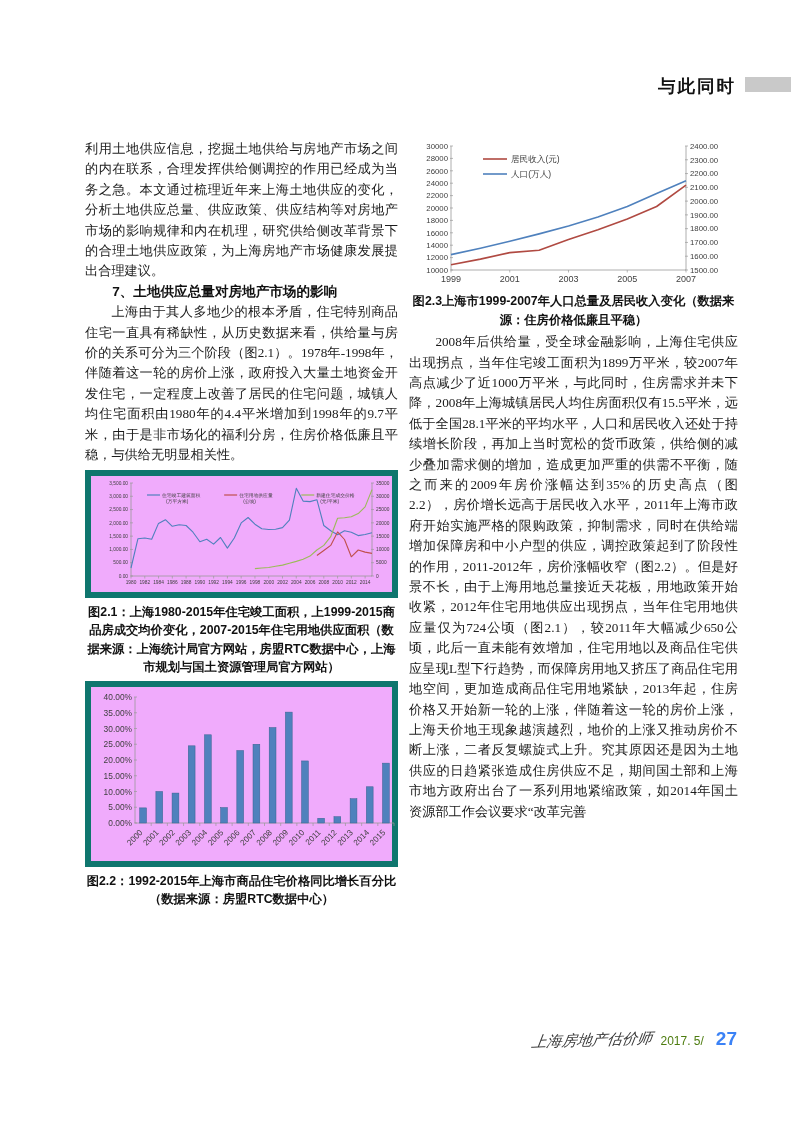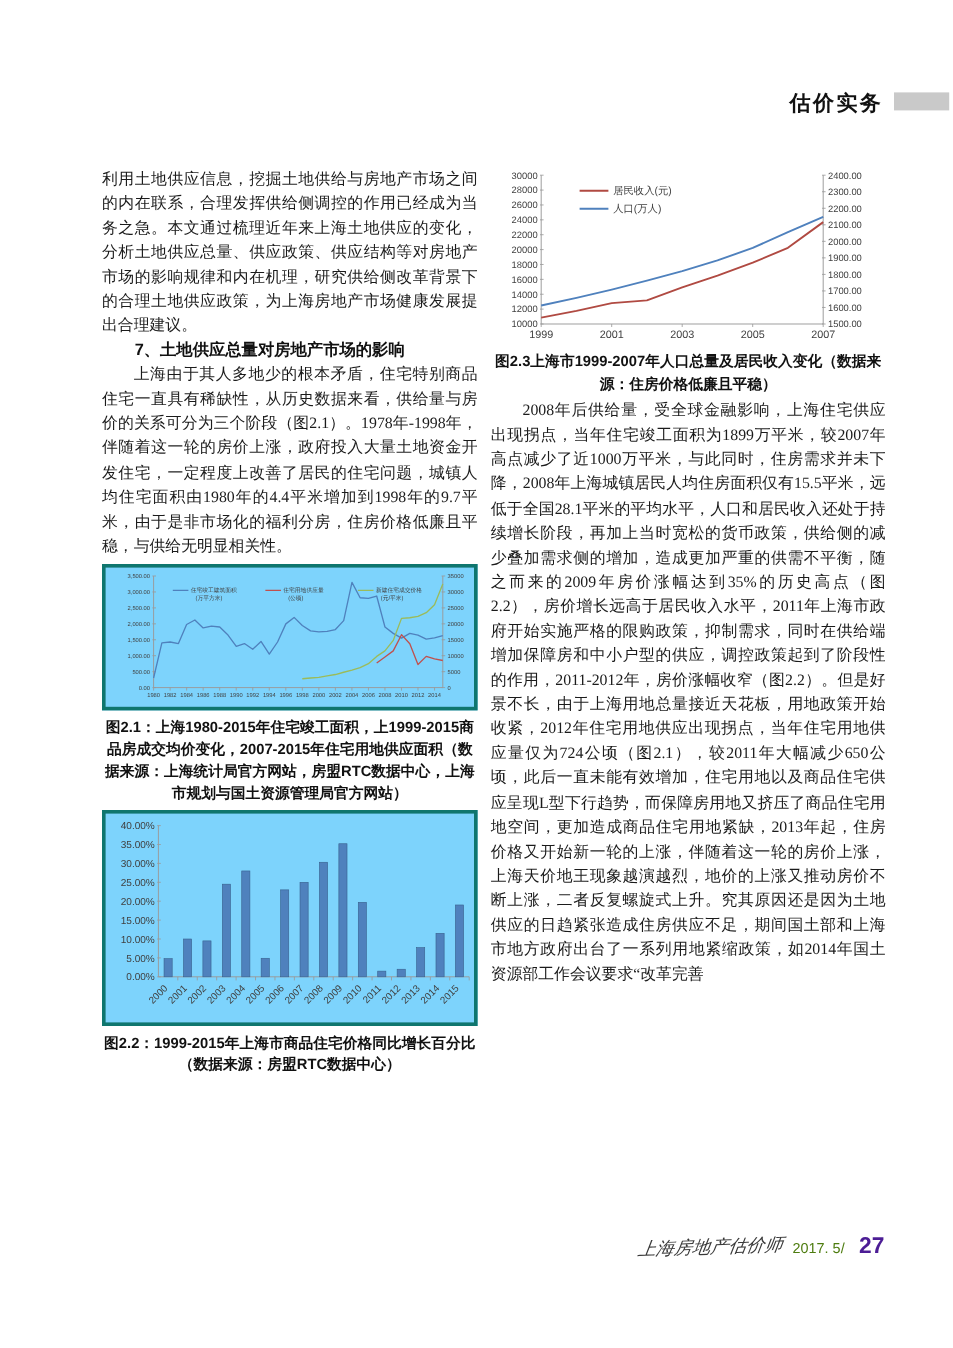--- a/index.html
+++ b/index.html
@@ -16,41 +16,41 @@
   
   .col{position:absolute;top:139px;}
   .col-left{left:85px;width:313px;}
   .col-right{left:409px;width:329px;}
 
   p.body{margin:0;font-size:13.2px;line-height:20.4px;text-align:justify;color:#1b1b1b;}
   p.indent{text-indent:2em;}
   h3.section{margin:0;font-size:13.6px;line-height:20.4px;font-weight:bold;text-indent:2em;
        font-family:"Liberation Sans","DejaVu Sans",sans-serif;color:#111;}
 
-  .figure-box{margin-top:4px;border:3px solid #0f766e;padding:2px;background:#7dd3fc;}
+  .figure-box{margin-top:4px;border:6px solid #0f766e;padding:2px;background:#f0abfc;}
   .chart{line-height:0;}
   p.caption{margin:5px 0 3px 0;font-size:12.3px;line-height:18.6px;font-weight:bold;text-align:center;
        font-family:"Liberation Sans","DejaVu Sans",sans-serif;color:#111;}
 
   
   .footer{position:absolute;top:1028px;right:57px;white-space:nowrap;}
   .footer .logo{font-family:"DejaVu Serif","Liberation Serif",serif;font-style:italic;
        font-size:15px;color:#3a3a3a;transform:skewX(-10deg) rotate(-2deg);display:inline-block;margin-right:4px;}
   .footer .issue{font-family:"Liberation Sans","DejaVu Sans",sans-serif;font-size:12px;color:#4d7c0f;margin-right:8px;}
-  .footer .pagenum{font-family:"Liberation Sans","DejaVu Sans",sans-serif;font-size:19px;font-weight:bold;color:#4c1d95;}
+  .footer .pagenum{font-family:"Liberation Sans","DejaVu Sans",sans-serif;font-size:19px;font-weight:bold;color:#3b82f6;}
 
   svg text{font-family:"Liberation Sans","DejaVu Sans",sans-serif;fill:#404040;}
 </style>
 </head>
 <body>
 
 <div class="page">
 
   <div class="header">
-    <span class="header-title">估价实务</span>
+    <span class="header-title">与此同时</span>
     <span class="header-bar"></span>
   </div>
 
   <div class="col col-left">
     <p class="body">利用土地供应信息，挖掘土地供给与房地产市场之间的内在联系，合理发挥供给侧调控的作用已经成为当务之急。本文通过梳理近年来上海土地供应的变化，分析土地供应总量、供应政策、供应结构等对房地产市场的影响规律和内在机理，研究供给侧改革背景下的合理土地供应政策，为上海房地产市场健康发展提出合理建议。</p>
     <h3 class="section">7、土地供应总量对房地产市场的影响</h3>
     <p class="body indent">上海由于其人多地少的根本矛盾，住宅特别商品住宅一直具有稀缺性，从历史数据来看，供给量与房价的关系可分为三个阶段（图2.1）。1978年-1998年，伴随着这一轮的房价上涨，政府投入大量土地资金开发住宅，一定程度上改善了居民的住宅问题，城镇人均住宅面积由1980年的4.4平米增加到1998年的9.7平米，由于是非市场化的福利分房，住房价格低廉且平稳，与供给无明显相关性。</p>
 
     <div class="figure-box">
       <div class="chart" id="chart0"><svg width="311" height="112" viewBox="0 0 311 112">
@@ -206,21 +206,21 @@
             <text x="260.53125" y="144" text-anchor="end" font-size="8.2" transform="rotate(-45 260.53125 144)">2013</text>
             <line x1="268.625" y1="134" x2="268.625" y2="137" stroke="#9a9a9a" stroke-width="0.7"></line>
             <rect x="273.319375" y="97.775" width="6.79875" height="36.224999999999994" fill="#4F81BD" stroke="#38618e" stroke-width="0.5"></rect>
             <text x="276.71875" y="144" text-anchor="end" font-size="8.2" transform="rotate(-45 276.71875 144)">2014</text>
             <line x1="284.8125" y1="134" x2="284.8125" y2="137" stroke="#9a9a9a" stroke-width="0.7"></line>
             <rect x="289.506875" y="74.15" width="6.79875" height="59.849999999999994" fill="#4F81BD" stroke="#38618e" stroke-width="0.5"></rect>
             <text x="292.90625" y="144" text-anchor="end" font-size="8.2" transform="rotate(-45 292.90625 144)">2015</text>
             <line x1="301" y1="134" x2="301" y2="137" stroke="#9a9a9a" stroke-width="0.7"></line>
           </svg></div>
     </div>
-    <p class="caption">图2.2：1999-2015年上海市商品住宅价格同比增长百分比（数据来源：房盟RTC数据中心）</p>
+    <p class="caption">图2.2：1992-2015年上海市商品住宅价格同比增长百分比（数据来源：房盟RTC数据中心）</p>
 
   </div>
 
   <div class="col col-right">
 
     <div class="chart" id="chart2" style="margin-top:2px"><svg width="329" height="146" viewBox="0 0 329 146">
           <line x1="42" y1="5" x2="42" y2="129" stroke="#9a9a9a" stroke-width="0.8"></line>
           <line x1="42" y1="129" x2="277" y2="129" stroke="#9a9a9a" stroke-width="0.8"></line>
           <text x="39" y="7.808" text-anchor="end" font-size="7.8">30000</text>
           <line x1="41" y1="5" x2="44" y2="5" stroke="#9a9a9a" stroke-width="0.7"></line>

